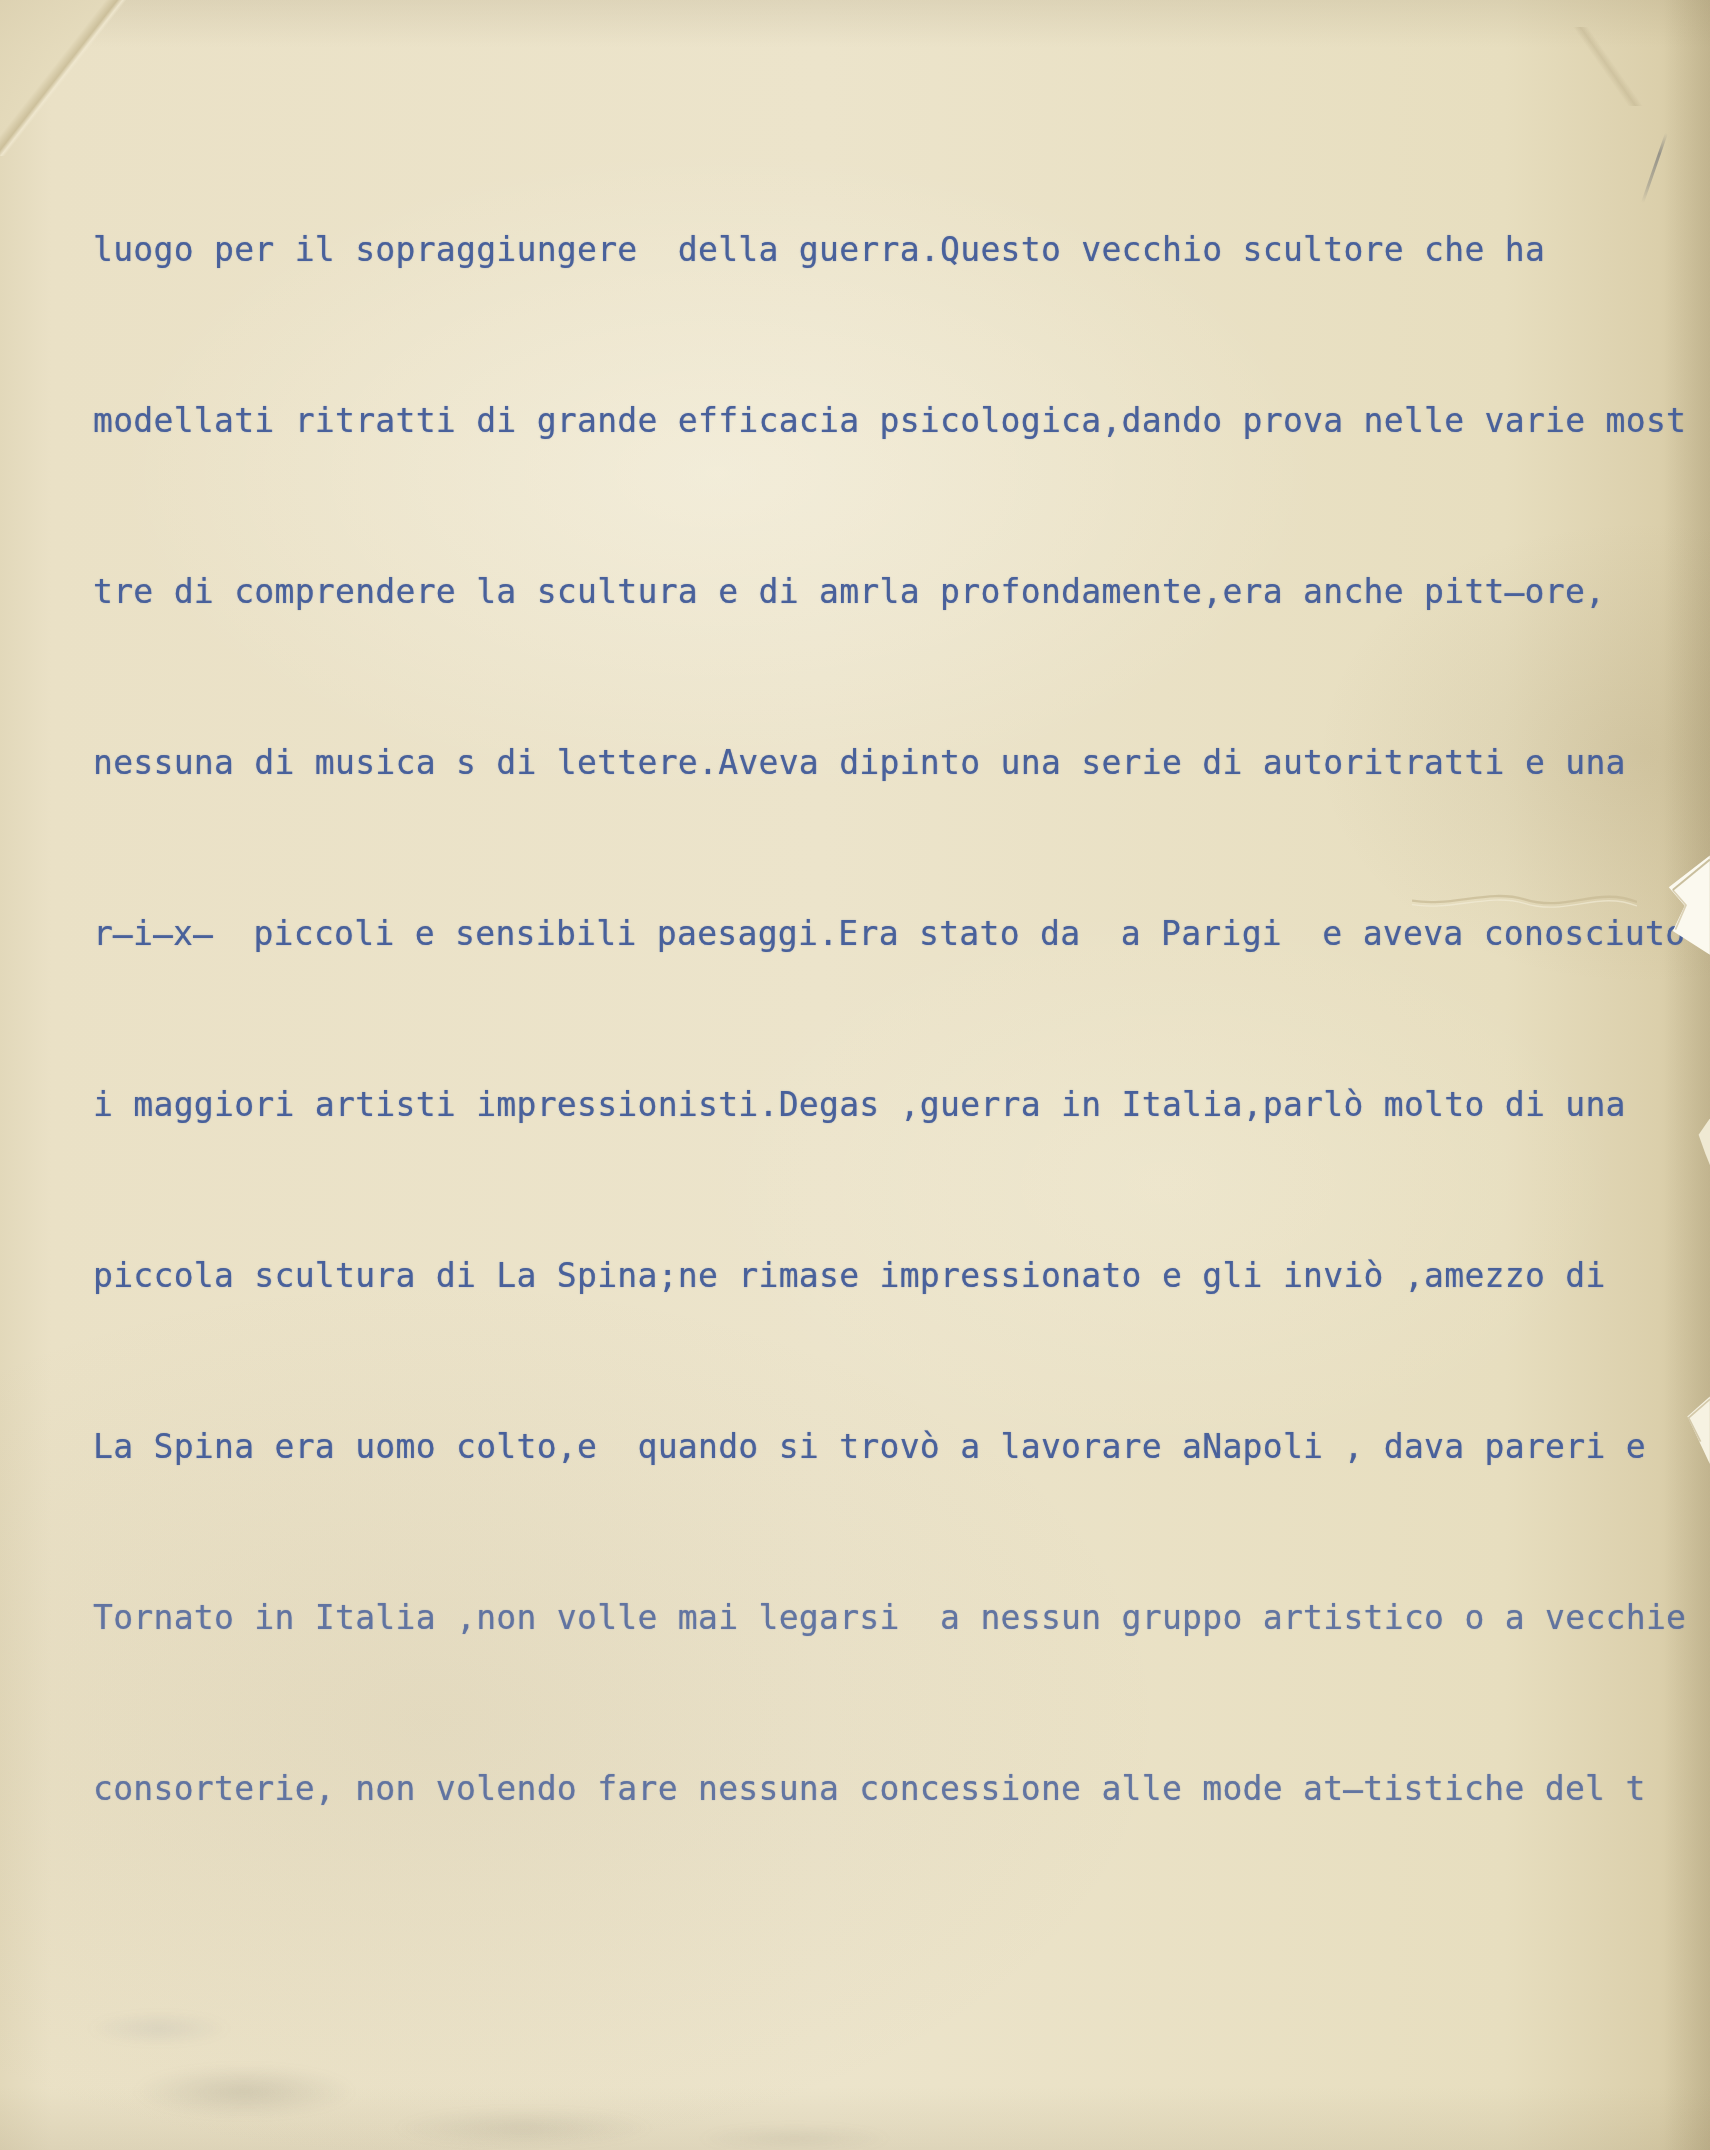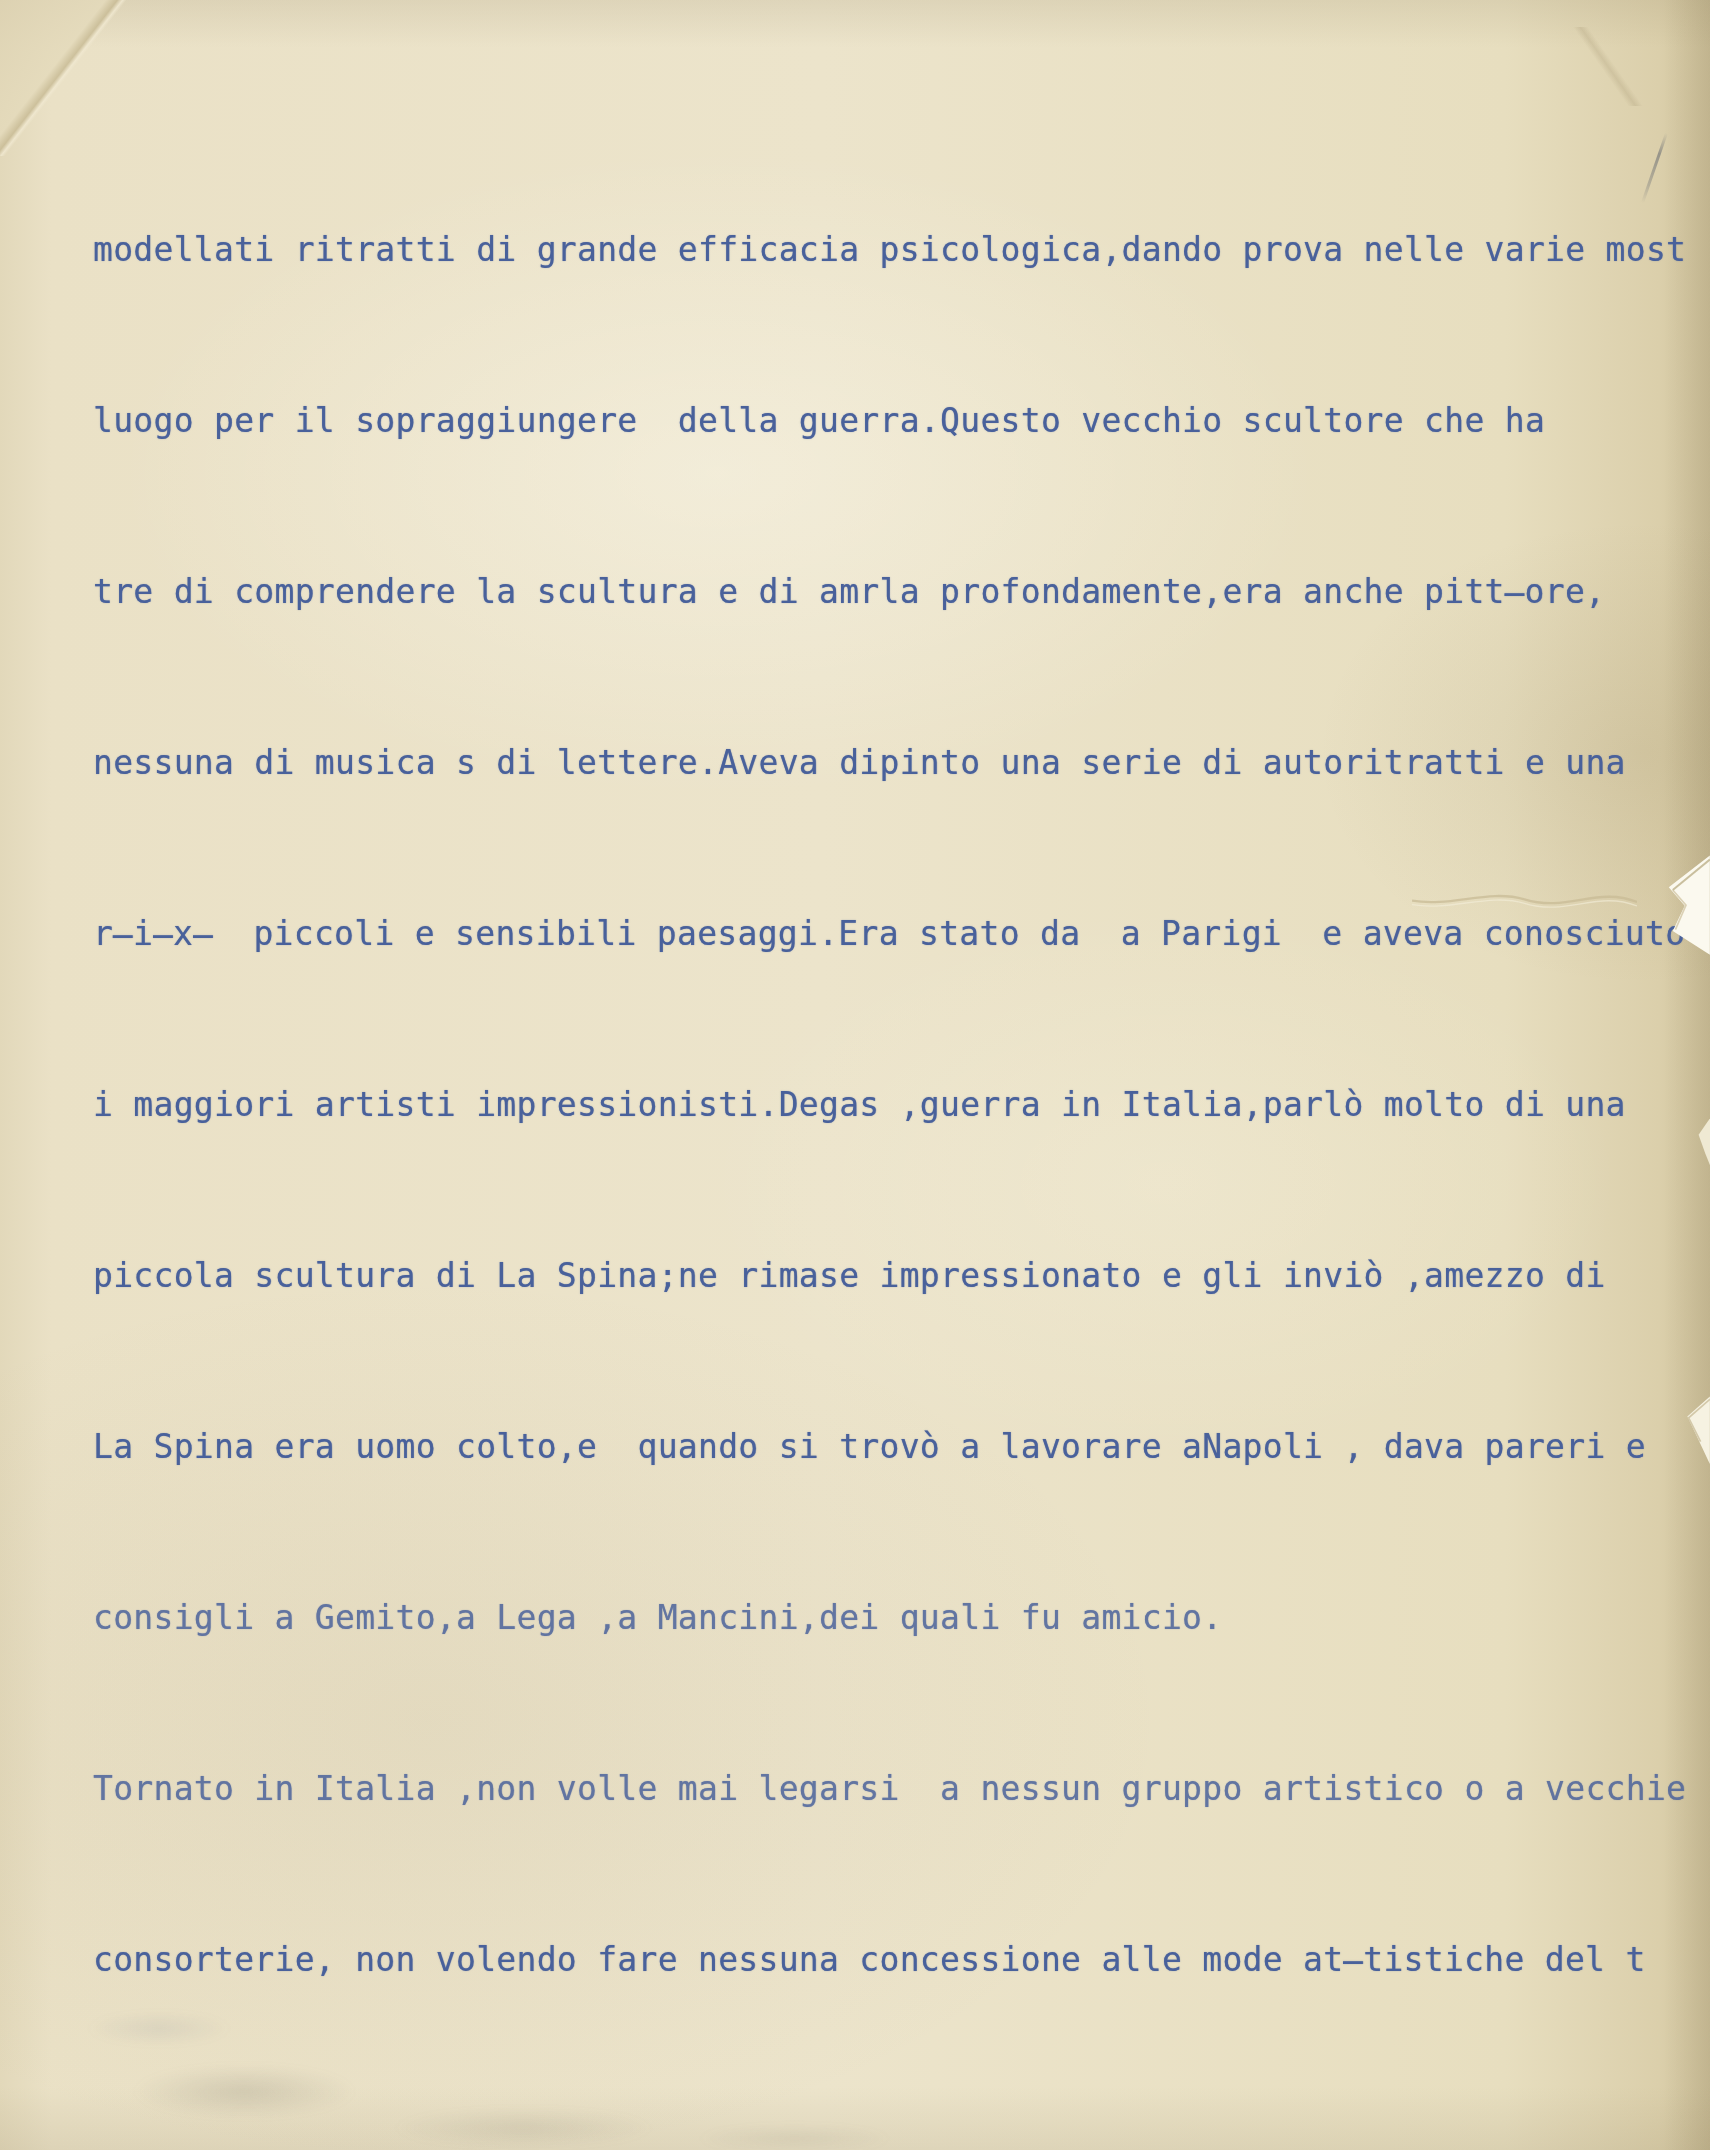--- a/index.html
+++ b/index.html
@@ -70,29 +70,28 @@
 </head>
 <body>
 
 <div class="paper">
 
   <div class="fold-tl"></div>
   <div class="crease-tr"></div>
   <div class="edge-shade"></div>
 
   <div class="textblock">
+    <div class="ln">luogo per il sopraggiungere  della guerra.Questo vecchio scultore che ha</div>
     <div class="ln">modellati ritratti di grande efficacia psicologica,dando prova nelle varie most</div>
-    <div class="ln">luogo per il sopraggiungere  della guerra.Questo vecchio scultore che ha</div>
     <div class="ln">tre di comprendere la scultura e di amrla profondamente,era anche pitt̶ore,</div>
     <div class="ln">nessuna di musica s di lettere.Aveva dipinto una serie di autoritratti e una</div>
     <div class="ln">r̶i̶x̶  piccoli e sensibili paesaggi.Era stato da  a Parigi  e aveva conosciuto</div>
     <div class="ln">i maggiori artisti impressionisti.Degas ,guerra in Italia,parlò molto di una</div>
     <div class="ln">piccola scultura di La Spina;ne rimase impressionato e gli inviò ,amezzo di</div>
     <div class="ln">La Spina era uomo colto,e  quando si trovò a lavorare aNapoli , dava pareri e</div>
-    <div class="ln">consigli a Gemito,a Lega ,a Mancini,dei quali fu amicio.</div>
     <div class="ln">Tornato in Italia ,non volle mai legarsi  a nessun gruppo artistico o a vecchie</div>
     <div class="ln">consorterie, non volendo fare nessuna concessione alle mode at̶tistiche del t</div>
     
     
     
     
     
     
     
     

